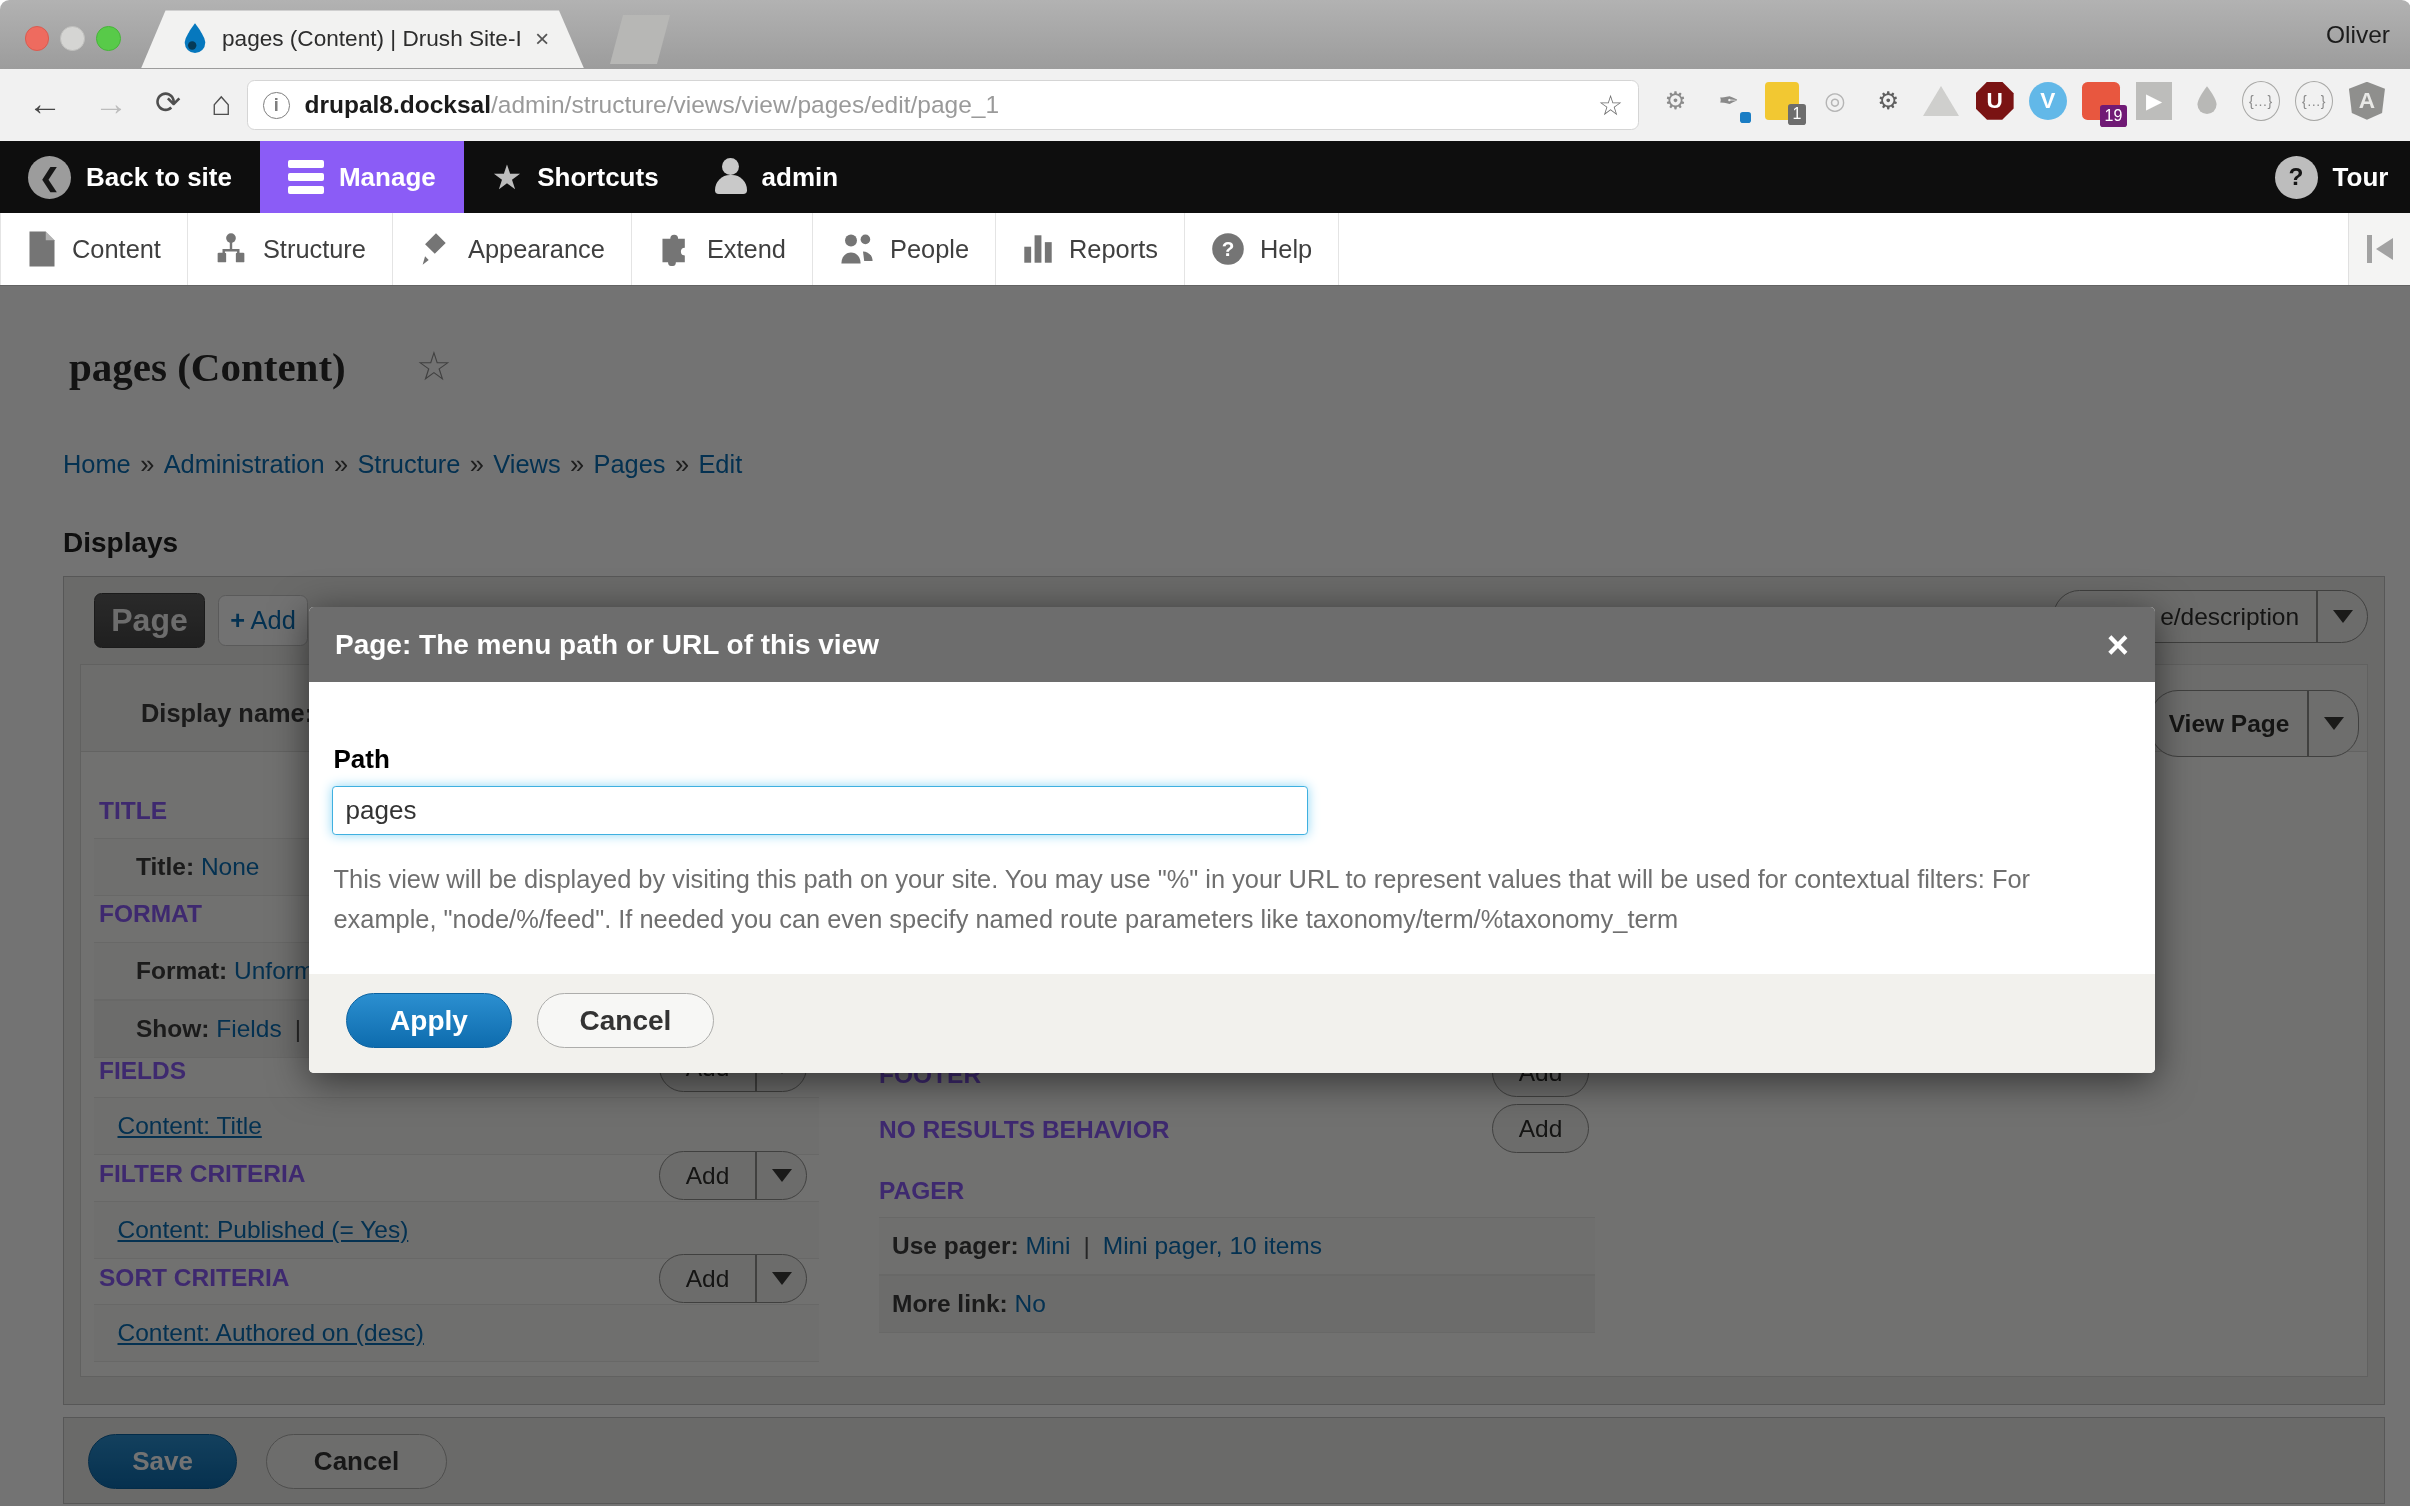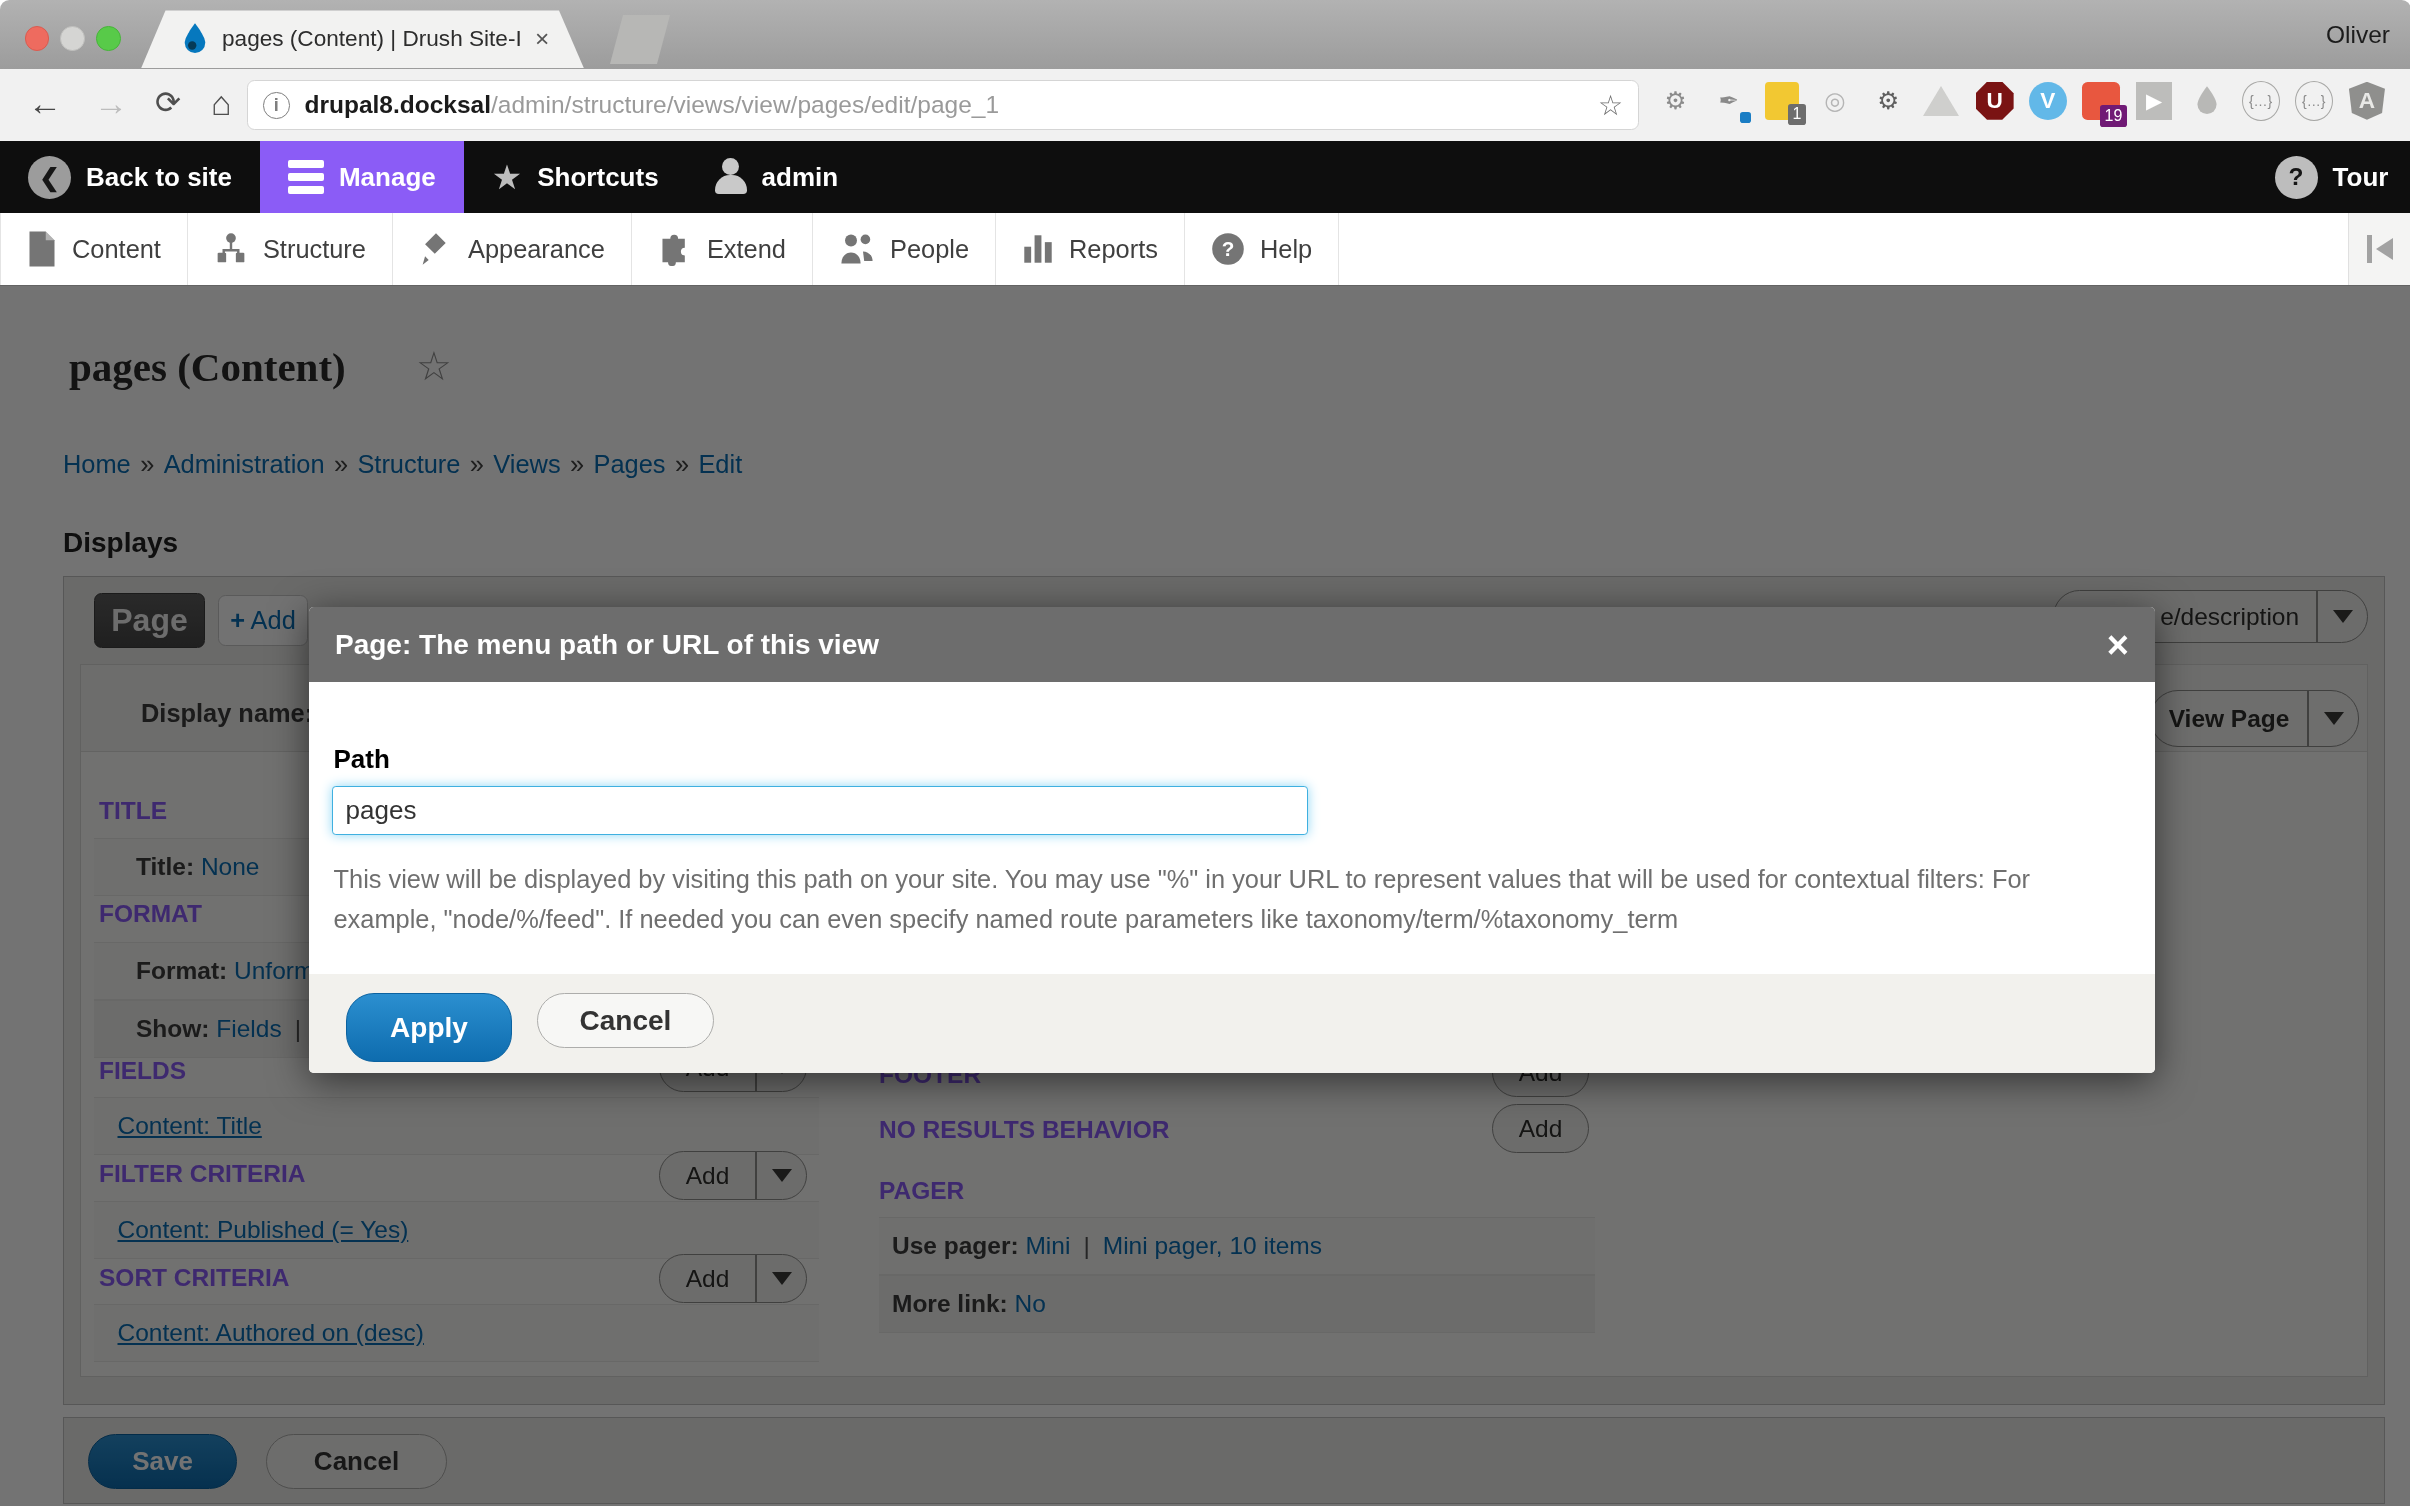--- a/index.html
+++ b/index.html
@@ -324,21 +324,21 @@
         <i></i>
       </span>
   </div>
 
   <div class="abs inner-panel"></div>
   <div class="abs dn-row"></div>
   <div class="abs dn-text">
     <span>Display name:</span>
     <a href="#">Pa</a>
   </div>
-  <div class="abs pill" style="left:2150px;top:690px;width:209px;height:57px;background:#f3f3f1;">
+  <div class="abs pill" style="left:2150px;top:690px;width:209px;height:67px;background:#f3f3f1;">
     <span class="main bold">View Page</span>
     <span class="divider"></span>
     <span class="caret">
         <i></i>
       </span>
   </div>
 
   <div class="abs sec-h" style="left:99px;top:797px;">TITLE</div>
   <div class="abs lrow" style="top:838px;">
     <span class="rowtxt"><span>Title:</span> <a href="#">None</a></span>
@@ -409,16 +409,16 @@
 
 <div class="abs modal">
   <div class="abs modal-h">
     <span class="modal-title">Page: The menu path or URL of this view</span>
     <span class="modal-x">×</span>
   </div>
   <label class="abs path-label">Path</label>
   <input class="abs path-input" type="text" value="pages" style="">
   <div class="abs modal-desc">This view will be displayed by visiting this path on your site. You may use "%" in your URL to represent values that will be used for contextual filters: For example, "node/%/feed". If needed you can even specify named route parameters like taxonomy/term/%taxonomy_term</div>
   <div class="abs modal-f"></div>
-  <div class="abs btn-blue" style="left:37px;top:386px;width:166px;height:69px;font-size:28px;z-index:2;">Apply</div>
+  <div class="abs btn-blue" style="left:37px;top:386px;width:166px;height:55px;font-size:28px;z-index:2;">Apply</div>
   <div class="abs btn-grey" style="left:228px;top:386px;width:177px;height:55px;font-size:28px;z-index:2;background:#f7f7f5;">Cancel</div>
 </div>
 
 
 </body></html>

